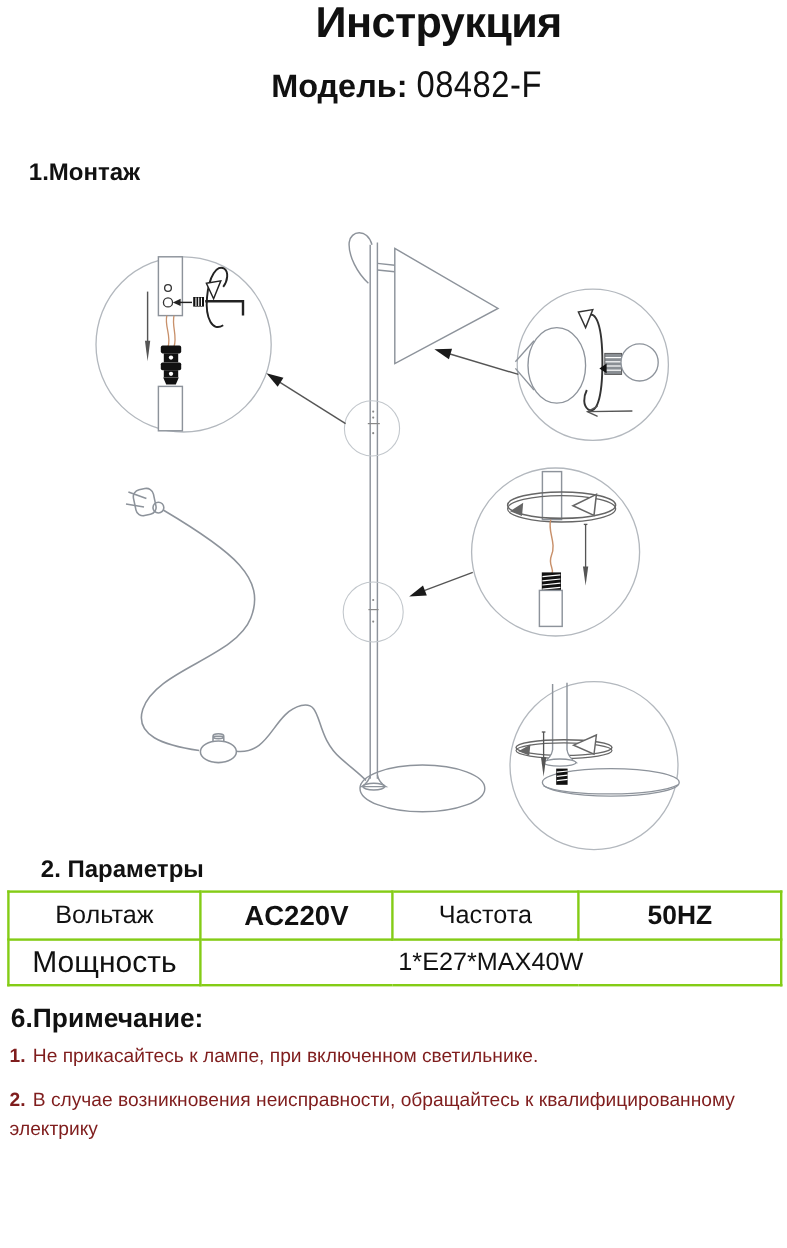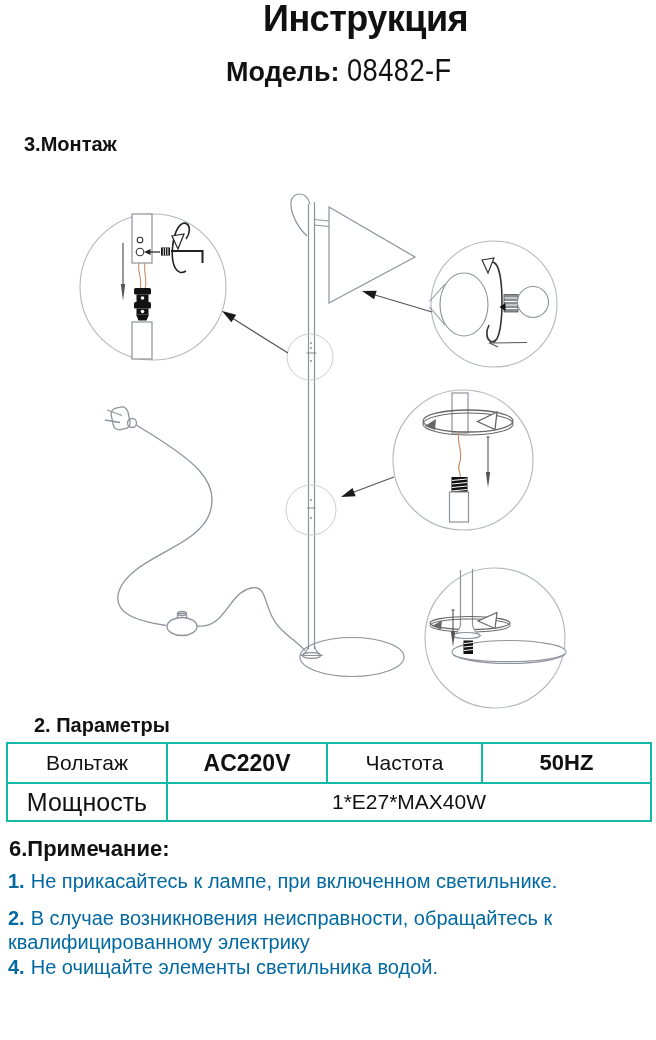--- a/index.html
+++ b/index.html
@@ -24,47 +24,47 @@
   .h-montage{top:133px;left:24px;font-size:20px;}
   .h-params{top:714px;left:11px;font-size:20px;margin-left:23px;}
   .h-notes{top:836px;left:9px;font-size:22px;}
   .diagram{top:160px;left:0;width:656px;height:552px;}
 
   table.params{
     top:742px;left:6px;width:644px;position:absolute;
     border-collapse:collapse;table-layout:fixed;
   }
   table.params td{
-    border:2px solid #14b8a6;text-align:center;vertical-align:middle;
+    border:2px solid #84cc16;text-align:center;vertical-align:middle;
     padding:0;overflow:hidden;white-space:nowrap;
   }
   td.r1{height:38px;font-size:21px;}
   td.r2{height:36px;font-size:21px;border-radius:17px;}
   td.bold{font-weight:700;font-size:22px;}
   td.cell-ac{font-size:23px;}
   td.cell-power-label{font-size:25px;}
 
   .notes{top:869px;left:8px;width:644px;}
-  .notes p{margin:0;font-size:20px;line-height:24px;color:#0369a1;}
+  .notes p{margin:0;font-size:16px;line-height:24px;color:#7f1d1d;}
   .notes p .num{font-weight:700;margin-right:6px;}
   .notes p.n1{margin-bottom:13px;}
   .notes p.n2{margin-bottom:1px;}
   .notes p.n3{margin-bottom:6px;}
 </style>
 </head>
 <body>
 
 <div class="abs doc-title">Инструкция</div>
 
 <div class="abs model-line">
   <span class="model-label">Модель:</span>
   <span class="model-value">08482-F</span>
 </div>
 
-<div class="abs sec-heading h-montage">3.Монтаж</div>
+<div class="abs sec-heading h-montage">1.Монтаж</div>
 
 <svg class="abs diagram" viewBox="0 0 656 552" xmlns="http://www.w3.org/2000/svg">
 
   <g fill="none" stroke="#8d939b" stroke-width="1.2">
     <path d="M 310,44 C 306,30 292,32 291,42 C 290,53 298,68 307,76"></path>
     <line x1="308.5" y1="44" x2="308.5" y2="489"></line>
     <line x1="314.5" y1="42" x2="314.5" y2="489"></line>
     <line x1="314.5" y1="59.5" x2="329" y2="61"></line>
     <line x1="314.5" y1="65" x2="329" y2="66.5"></line>
     <polygon points="329,47 415,97 329,143" fill="#ffffff"></polygon>
@@ -231,14 +231,13 @@
     <td class="r2" colspan="3">1*E27*MAX40W</td>
   </tr>
 </tbody>
   </table>
 
 <div class="abs sec-heading h-notes">6.Примечание:</div>
 
 <div class="abs notes">
   <p class="n1"><span class="num">1.</span><span>Не прикасайтесь к лампе, при включенном светильнике.</span></p>
   <p class="n2"><span class="num">2.</span><span>В случае возникновения неисправности, обращайтесь к квалифицированному электрику</span></p>
-  <p class="n4"><span class="num">4.</span><span>Не очищайте элементы светильника водой.</span></p>
 </div>
 
 </body></html>

